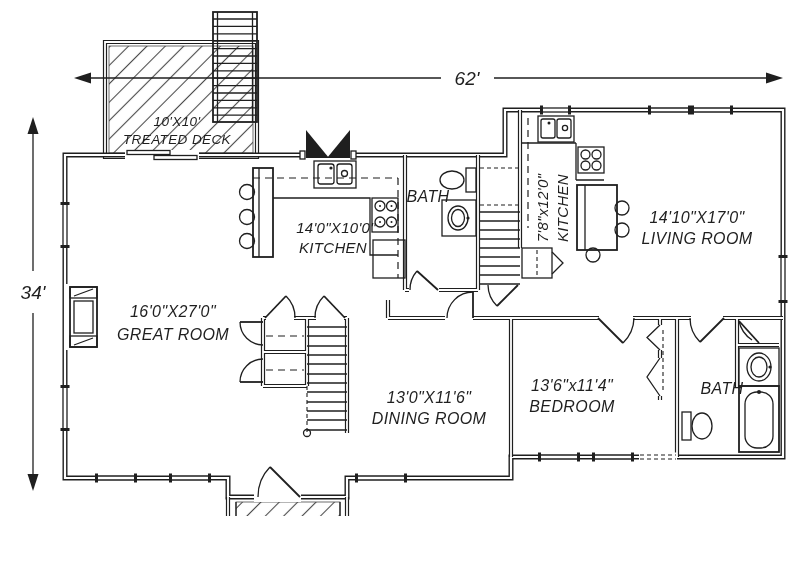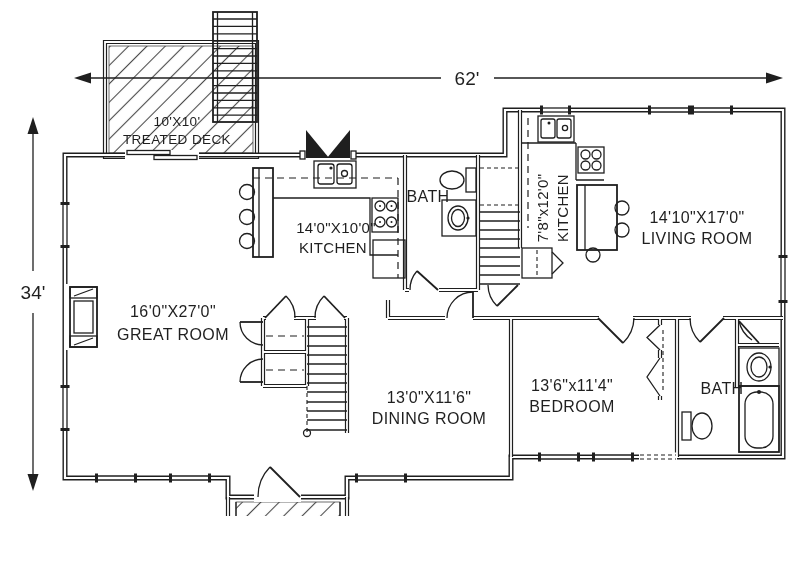--- a/index.html
+++ b/index.html
@@ -1,17 +1,17 @@
 <!DOCTYPE html>
 <html style="--ink: #1f1f1f; --bg: #ffffff;"><head>
 <meta charset="utf-8">
 <style>
   :root { --ink:#1f1f1f; --bg:#ffffff; }
   html,body { margin:0; padding:0; background:var(--bg); }
-  #plan-wrap { position:relative; width:798px; height:516px; background:var(--bg); overflow:hidden; }
+  #plan-wrap { position:relative; width:798px; height:516px; background:var(--bg); overflow:hidden;font-style:italic; }
   svg { display:block; }
   .s   { stroke:var(--ink); fill:none; stroke-width:1.3; }
   .s2  { stroke:var(--ink); fill:none; stroke-width:1.8; }
   .wallA  { stroke:var(--ink); fill:none; stroke-width:5; }
   .wallB  { stroke:var(--bg);  fill:none; stroke-width:2.2; }
   .wallA2 { stroke:var(--ink); fill:none; stroke-width:4.2; }
   .wallB2 { stroke:var(--bg);  fill:none; stroke-width:1.8; }
   .ink  { fill:var(--ink); stroke:none; }
   .wht  { fill:var(--bg); stroke:none; }
   .dash  { stroke:var(--ink); fill:none; stroke-width:1.2; stroke-dasharray:7 5; }

